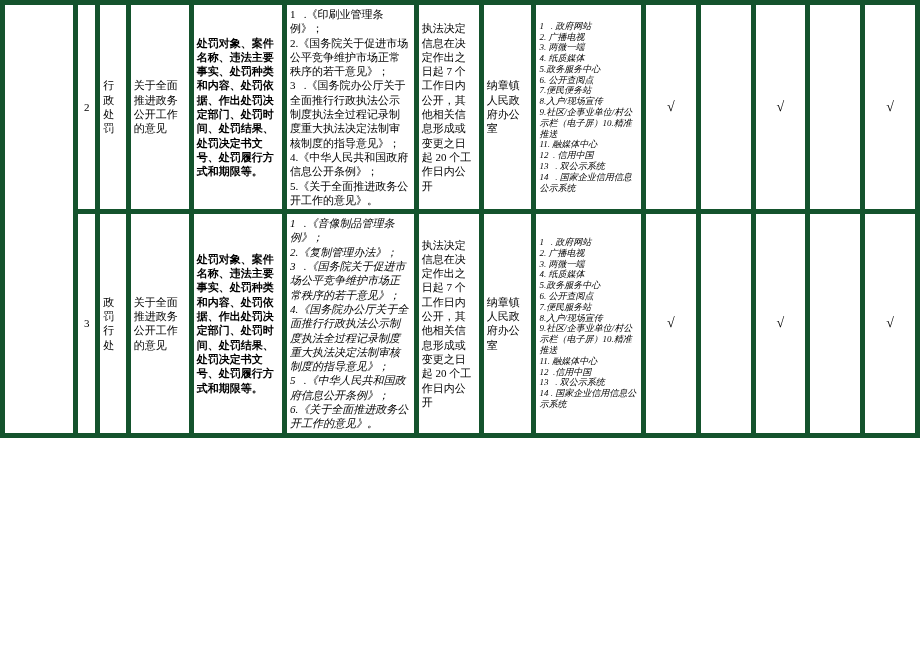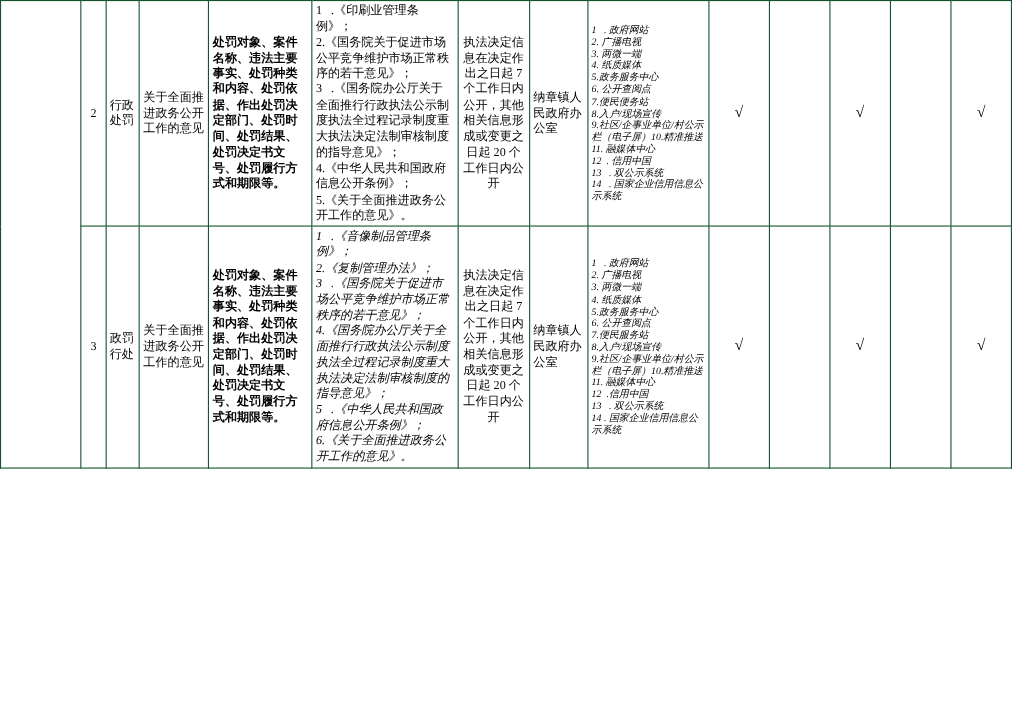--- a/index.html
+++ b/index.html
@@ -15,33 +15,33 @@
       width: 920px;
       height: 651px;
       overflow: hidden;
     }
     table {
       border-collapse: collapse;
       width: 100%;
       table-layout: fixed;
     }
     td {
-      border: 1px solid #14532d;
+      border: 5px solid #14532d;
       padding: 2px 3px;
       vertical-align: middle;
       word-wrap: break-word;
       line-height: 1.3;
     }
     .col-left-edge { width: 72px; }
     .col-num { width: 22px; text-align: center; }
     .col-category { width: 30px; text-align: left; }
     .col-title { width: 62px; }
     .col-content { width: 92px; font-weight: bold; }
     .col-basis { width: 130px; }
-    .col-timing { width: 64px; text-align: center; }
+    .col-timing { width: 64px; }
     .col-dept { width: 52px; margin-left: 43px; }
     .col-channels { width: 108px; font-size: 9px; line-height: 1.2; }
     .col-check { width: 54px; text-align: center; font-style: italic; font-family: serif; }
     .channels-list {
       font-size: 9px;
       font-style: italic;
     }
     .check-mark {
       font-family: "Times New Roman", serif;
       font-style: italic;

